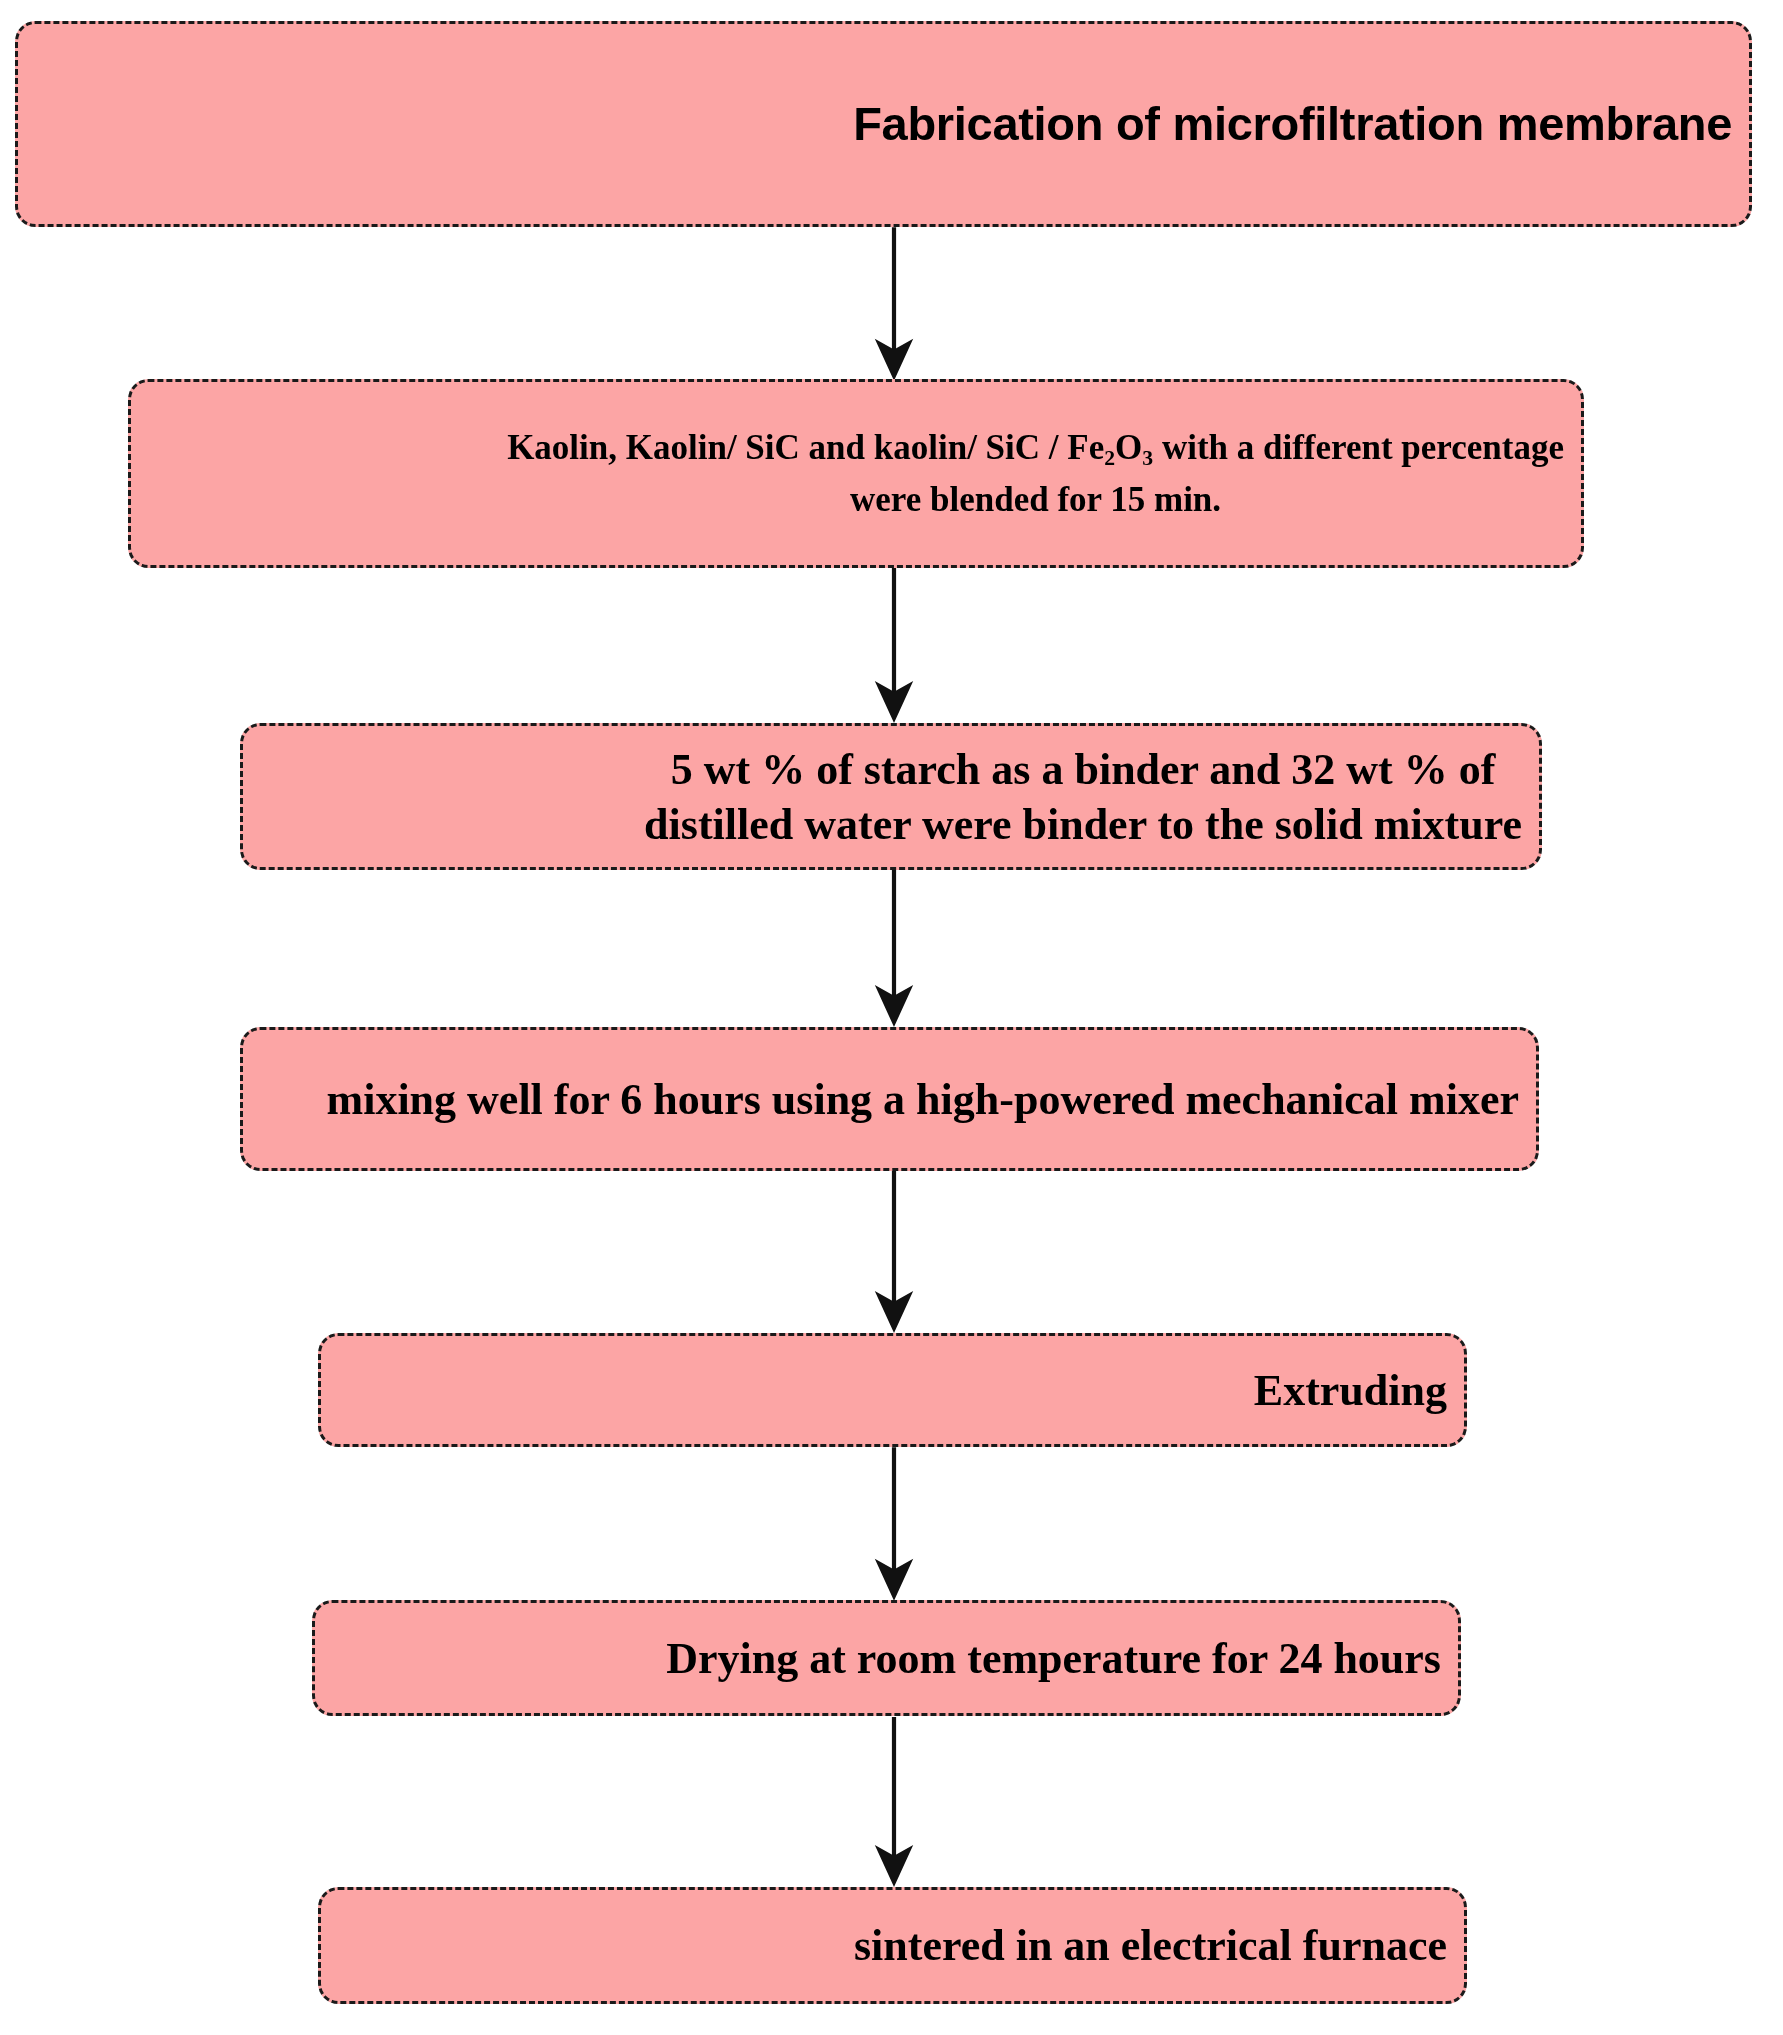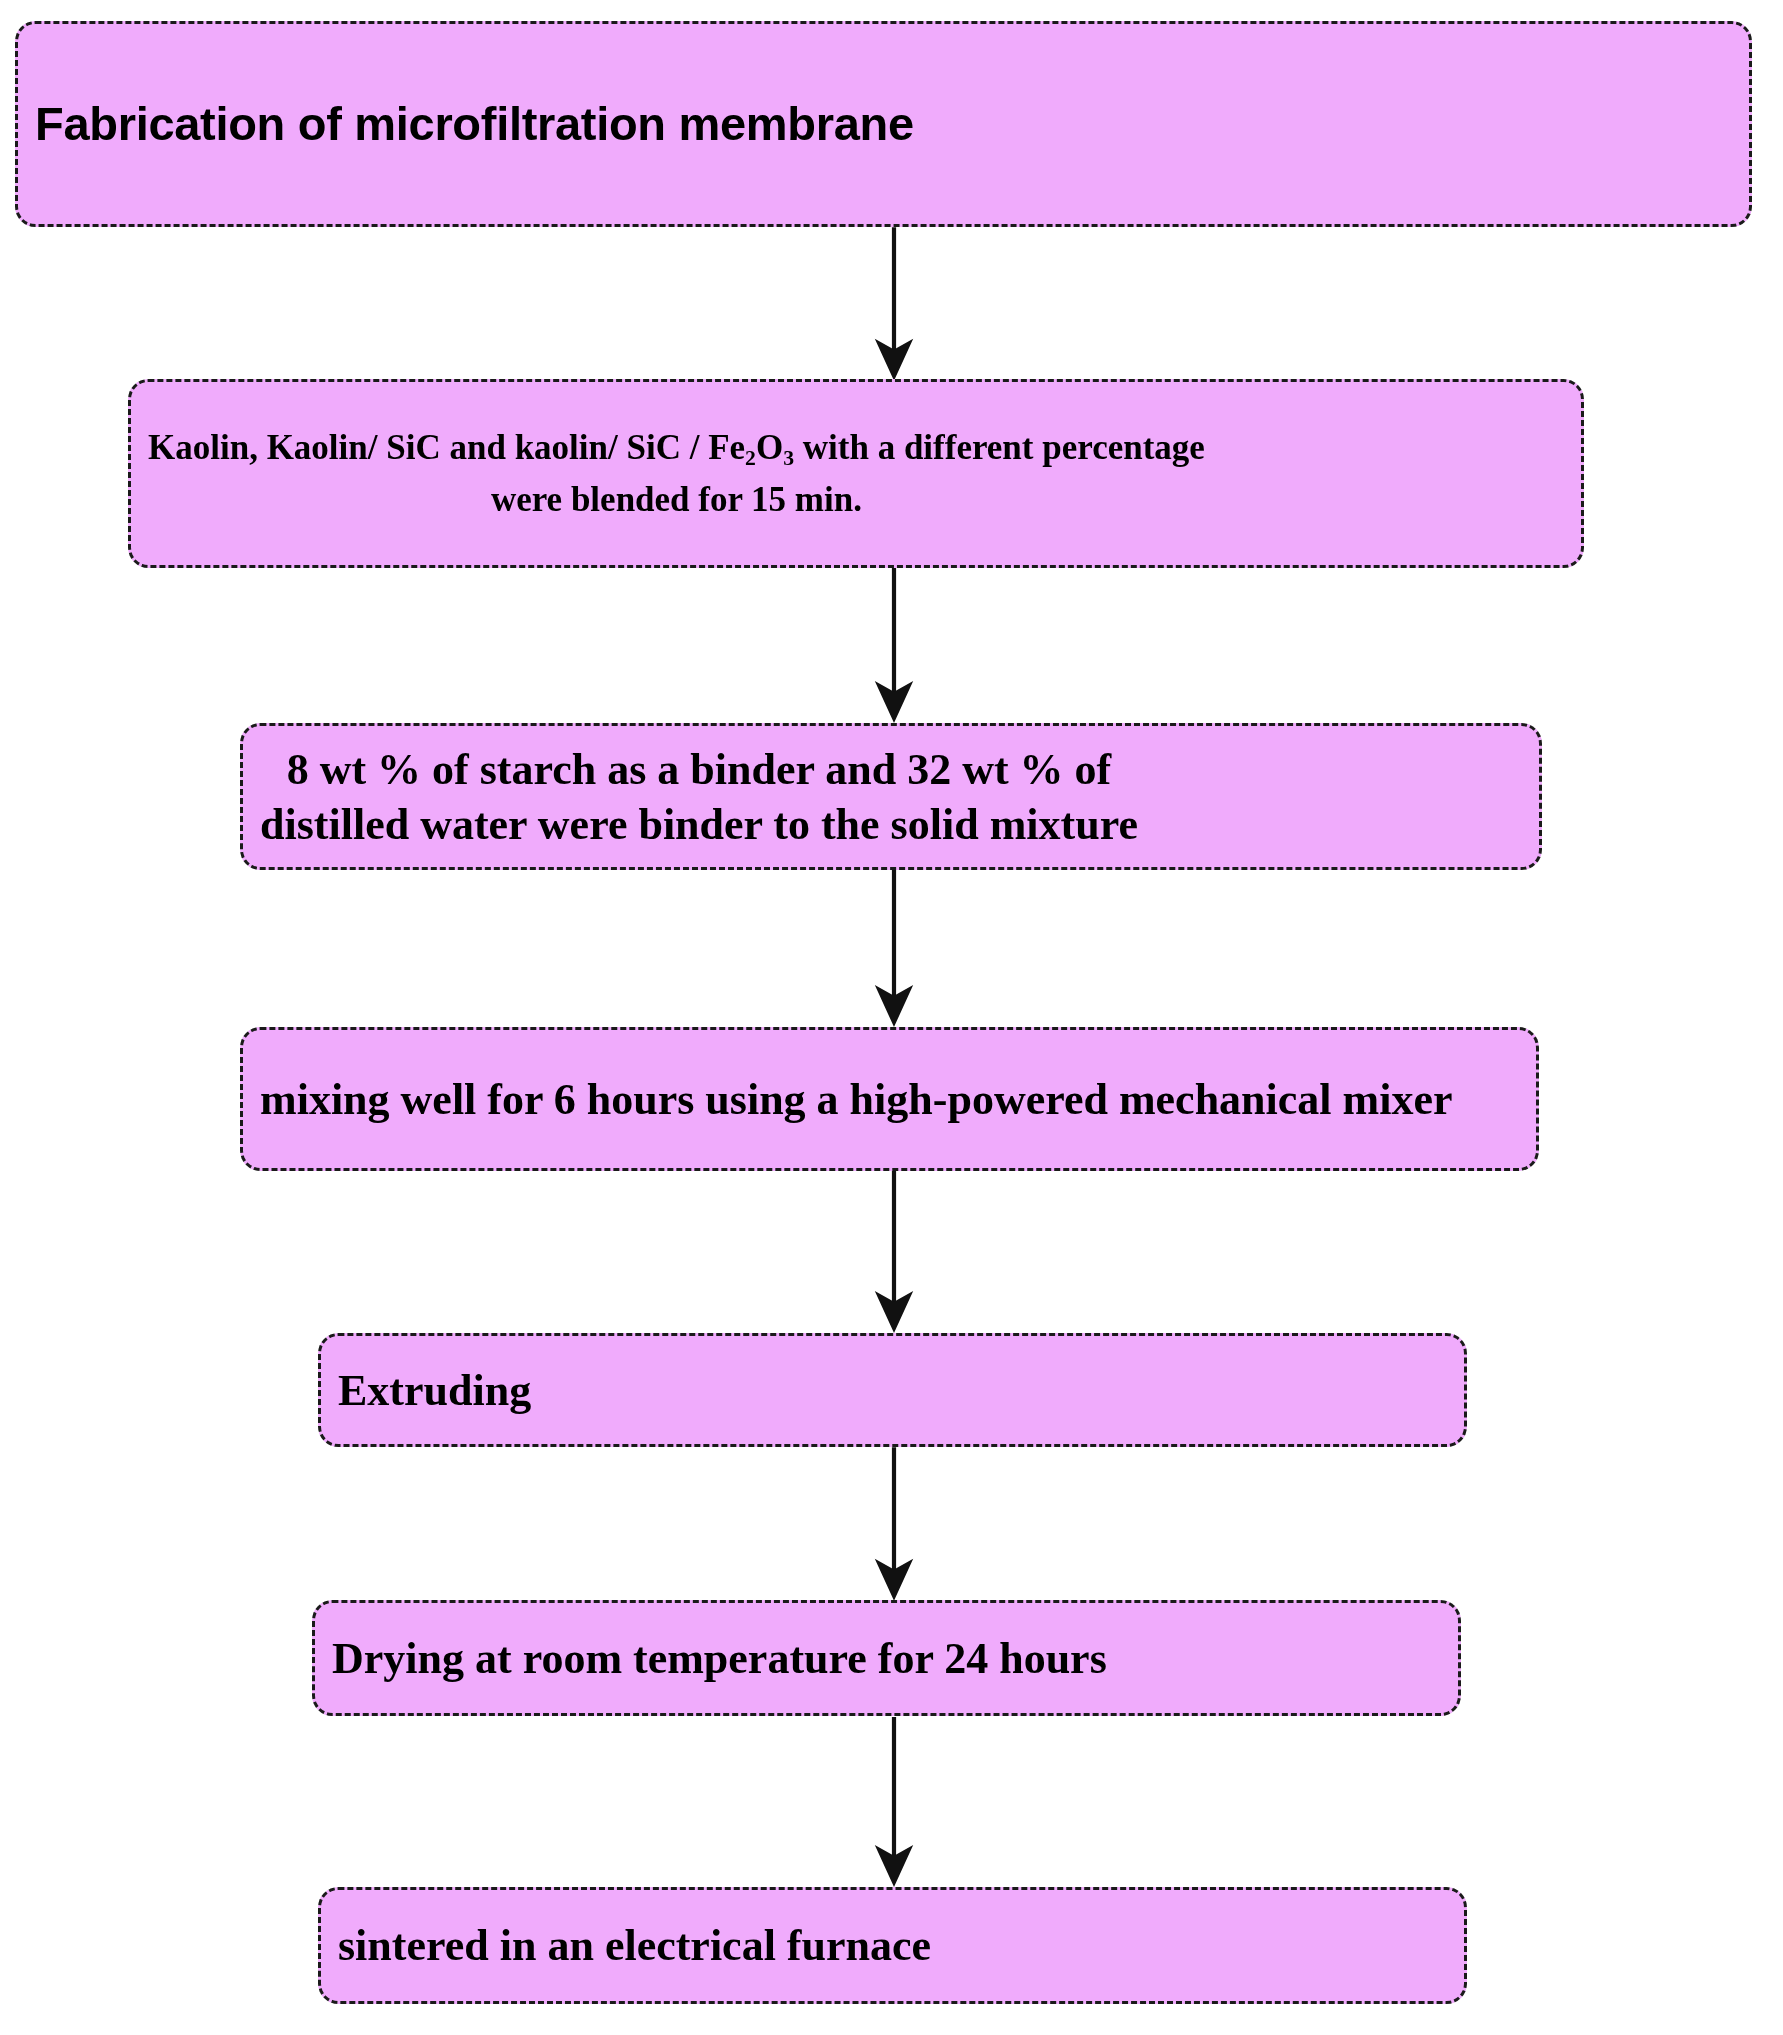--- a/index.html
+++ b/index.html
@@ -10,26 +10,26 @@
   #canvas {
     position: relative;
     width: 1783px;
     height: 2035px;
     background: #ffffff;
     overflow: hidden;
   }
   .node {
     position: absolute;
     box-sizing: border-box;
-    background: #f0abfc;
+    background: #fca5a5;
     border: 3.6px dashed #1a1a1a;
     border-radius: 20.4px;
     display: flex;
     align-items: center;
-    justify-content: flex-start;
+    justify-content: flex-end;
     text-align: center;
     color: #000000;
     padding: 6px 17px;
   }
   .node-title {
     font-family: "Liberation Sans", "DejaVu Sans", sans-serif;
     font-weight: bold;
     font-size: 47px;
     letter-spacing: -0.3px;
     line-height: 1.15;
@@ -84,21 +84,21 @@
 
   <div class="arrow" style="left:870px; top:568px; width:48px; height:155px;">
     <svg width="48" height="155" viewBox="0 0 80 258" aria-hidden="true">
       <line x1="40" y1="0" x2="40" y2="240" stroke="#111111" stroke-width="7"></line>
       <path d="M 40 258 L 8 188 L 40 206 L 72 188 Z" fill="#111111"></path>
     </svg>
   </div>
 
   <div class="node" style="left:240px; top:723px; width:1302px; height:147px;">
     <div class="node-body-tight">
-      <span>8 wt % of starch as a binder and 32 wt % of</span><br>
+      <span>5 wt % of starch as a binder and 32 wt % of</span><br>
       <span>distilled water were binder to the solid mixture</span>
     </div>
   </div>
 
   <div class="arrow" style="left:870px; top:870px; width:48px; height:157px;">
     <svg width="48" height="157" viewBox="0 0 80 262" aria-hidden="true">
       <line x1="40" y1="0" x2="40" y2="244" stroke="#111111" stroke-width="7"></line>
       <path d="M 40 262 L 8 192 L 40 210 L 72 192 Z" fill="#111111"></path>
     </svg>
   </div>

